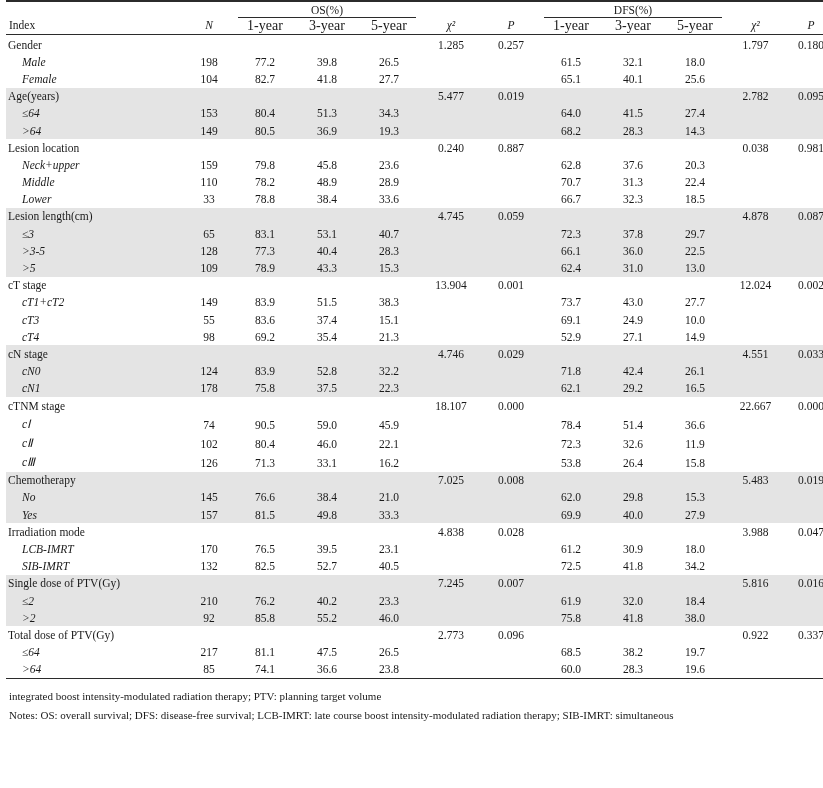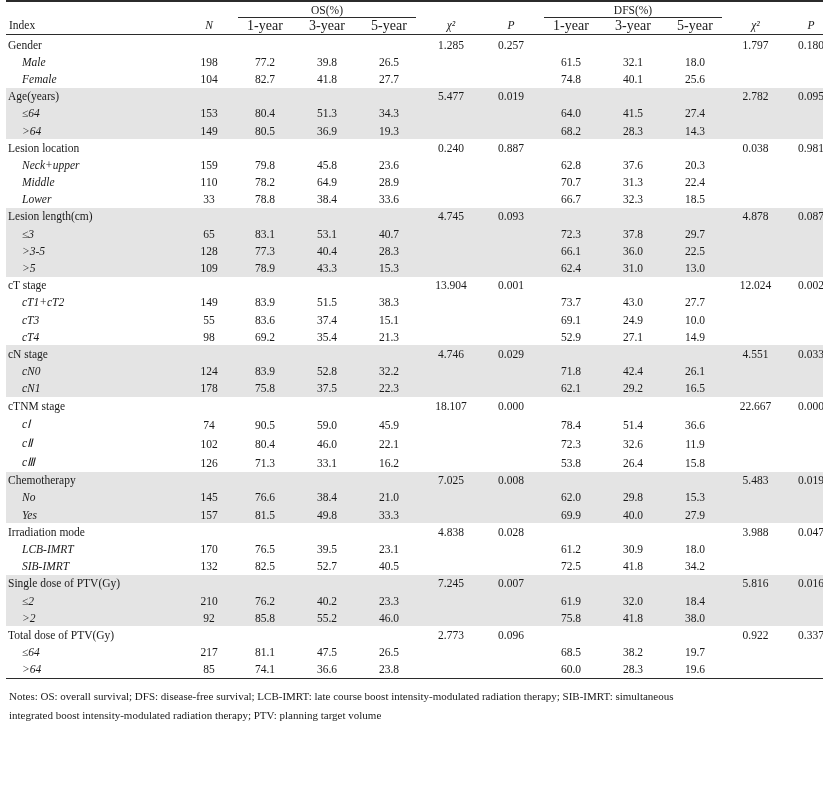--- a/index.html
+++ b/index.html
@@ -195,21 +195,21 @@
           <td class="num"></td>
         </tr>
         <tr class="data">
           <td class="idx indent1">Female</td>
           <td class="num">104</td>
           <td class="num">82.7</td>
           <td class="num">41.8</td>
           <td class="num">27.7</td>
           <td class="num"></td>
           <td class="num"></td>
-          <td class="num">74.8</td>
+          <td class="num">65.1</td>
           <td class="num">40.1</td>
           <td class="num">25.6</td>
           <td class="num"></td>
           <td class="num"></td>
         </tr>
         <tr class="data shaded">
           <td class="idx">Age(years)</td>
           <td class="num"></td>
           <td class="num"></td>
           <td class="num"></td>
@@ -275,21 +275,21 @@
           <td class="num">62.8</td>
           <td class="num">37.6</td>
           <td class="num">20.3</td>
           <td class="num"></td>
           <td class="num"></td>
         </tr>
         <tr class="data">
           <td class="idx indent1">Middle</td>
           <td class="num">110</td>
           <td class="num">78.2</td>
-          <td class="num">64.9</td>
+          <td class="num">48.9</td>
           <td class="num">28.9</td>
           <td class="num"></td>
           <td class="num"></td>
           <td class="num">70.7</td>
           <td class="num">31.3</td>
           <td class="num">22.4</td>
           <td class="num"></td>
           <td class="num"></td>
         </tr>
         <tr class="data">
@@ -306,21 +306,21 @@
           <td class="num"></td>
           <td class="num"></td>
         </tr>
         <tr class="data shaded">
           <td class="idx">Lesion length(cm)</td>
           <td class="num"></td>
           <td class="num"></td>
           <td class="num"></td>
           <td class="num"></td>
           <td class="num">4.745</td>
-          <td class="num">0.093</td>
+          <td class="num">0.059</td>
           <td class="num"></td>
           <td class="num"></td>
           <td class="num"></td>
           <td class="num">4.878</td>
           <td class="num">0.087</td>
         </tr>
         <tr class="data shaded">
           <td class="idx indent1">≤3</td>
           <td class="num">65</td>
           <td class="num">83.1</td>
@@ -687,17 +687,17 @@
       </tbody>
 
     <tbody>
         <tr class="rule-bottom">
       <td colspan="12"></td>
     </tr>
   </tbody>
     </table>
 
   <div class="notes">
+    <span class="nl">integrated boost intensity-modulated radiation therapy; PTV: planning target volume</span>
     <span class="nl">Notes: OS: overall survival; DFS: disease-free survival; LCB-IMRT: late course boost intensity-modulated radiation therapy; SIB-IMRT: simultaneous</span>
-    <span class="nl">integrated boost intensity-modulated radiation therapy; PTV: planning target volume</span>
   </div>
 
 </div>
 
 </body></html>

